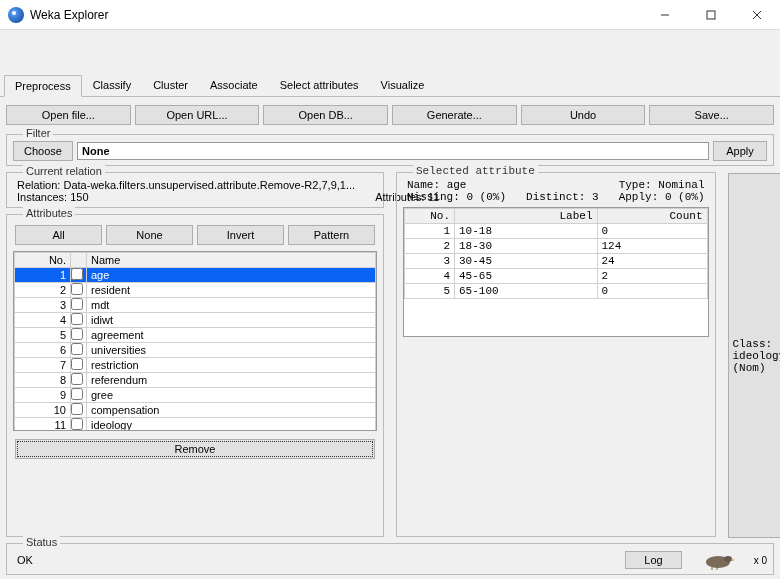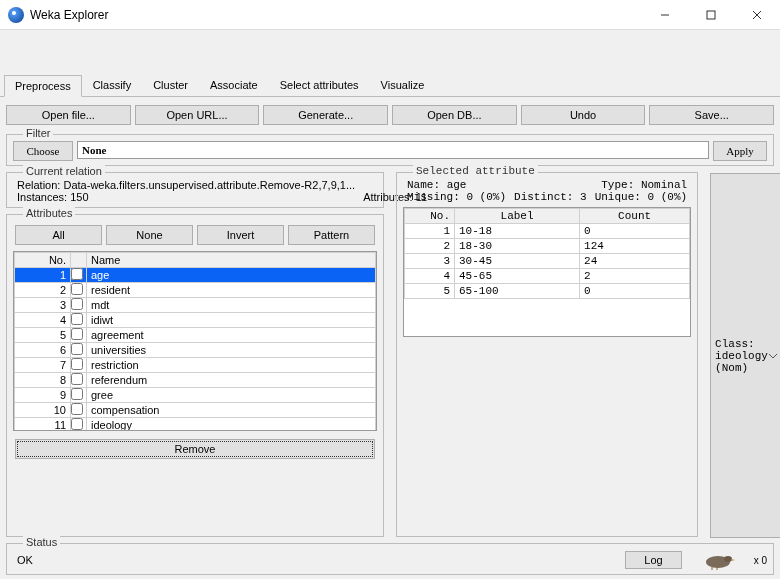--- a/index.html
+++ b/index.html
@@ -75,32 +75,32 @@
   }
   .group > .legend {
     position:absolute;
     top:-8px; left:16px;
     background:#f0f0f0;
     padding:0 3px;
     font-size:11px;
     color:#333;
   }
   
-  .filter-row { display:flex; gap:4px; align-items:flex-start;font-family:Liberation Serif, serif; }
+  .filter-row { display:flex; gap:4px; align-items:center; }
   .filter-row .btn { flex:0 0 60px; }
   .filter-input {
     flex:1; background:#fff; border:1px solid #999;
     padding:2px 4px; font-size:11px; font-weight:bold;
   }
   
   .columns { display:flex; flex:1; min-height:0; }
   .col-left { width:390px; display:flex; flex-direction:column; }
   .col-right { flex:1; display:flex; flex-direction:row;font-family:Liberation Mono, monospace; }
   
-  .info-grid { display:grid; grid-template-columns: 1fr 1fr; column-gap:8px; font-size:11px; padding:0 4px;}
+  .info-grid { display:grid; grid-template-columns: 1fr 1fr; column-gap:20px; font-size:11px; padding:0 4px;}
   .info-grid.three { grid-template-columns: 1fr 1fr 1fr; }
   .info-item { white-space:nowrap; }
   .attr-btns { display:flex; gap:4px; padding:4px 2px 6px; }
   .attr-btns .btn { flex:1; }
   
   .attr-table-wrap {
     background:#fff; border:1px solid #999;
     overflow:auto; height:180px;
   }
   table.attr-table { border-collapse:collapse; width:100%; font-size:11px; }
@@ -120,21 +120,21 @@
   }
   
   .sel-table-wrap {
     background:#fff; border:1px solid #999;
     height:130px; overflow:auto;
   }
   table.sel-table { border-collapse:collapse; width:100%; font-size:11px;}
   table.sel-table th, table.sel-table td {
     border:1px solid #d0d0d0; padding:1px 4px;
   }
-  table.sel-table th { background:#f0f0f0; font-weight:normal; text-align:center;}
+  table.sel-table th { background:#f0f0f0; font-weight:normal; text-align:right;}
   
   .class-row { display:flex; gap:4px; padding:4px 6px 2px; }
   .class-select {
     flex:1; background:#e1e1e1; border:1px solid #adadad;
     padding:2px 4px; font-size:11px; display:flex; justify-content:space-between; align-items:center;
   }
   
   .chart-area {
     flex:1; margin:2px 6px 0; background:#fff; border:none;
     position:relative; height:160px;
@@ -184,22 +184,22 @@
     <div class="tab">Classify</div>
     <div class="tab">Cluster</div>
     <div class="tab">Associate</div>
     <div class="tab">Select attributes</div>
     <div class="tab">Visualize</div>
   </div>
 
 <div class="toolbar-row">
   <div class="btn">Open file...</div>
   <div class="btn">Open URL...</div>
+  <div class="btn">Open DB...</div>
   <div class="btn">Generate...</div>
-  <div class="btn">Open DB...</div>
   <div class="btn">Undo</div>
   <div class="btn">Save...</div>
 </div>
 
 <div class="group">
   <div class="legend">Filter</div>
   <div class="filter-row">
     <div class="btn">Choose</div>
     <div class="filter-input">None</div>
     <div class="btn" style="flex:0 0 54px">Apply</div>
@@ -304,21 +304,21 @@
   <div class="col-right">
     <div class="group">
       <div class="legend">Selected attribute</div>
       <div class="info-grid">
         <div class="info-item"><span>Name:</span> <span>age</span></div>
         <div class="info-item" style="text-align:right"><span>Type:</span> <span>Nominal</span></div>
       </div>
       <div class="info-grid three">
         <div class="info-item"><span>Missing:</span> <span>0 (0%)</span></div>
         <div class="info-item" style=""><span>Distinct:</span> <span>3</span></div>
-        <div class="info-item" style="text-align:right"><span>Unique:</span> <span>0 (0%)</span></div>
+        <div class="info-item" style="text-align:right"><span>Apply:</span> <span>0 (0%)</span></div>
       </div>
       <div class="sel-table-wrap" style="margin-top:4px">
         <table class="sel-table">
           <thead>
               <tr>
             <th style="width:50px;text-align:right">No.</th>
             <th>Label</th>
             <th style="width:110px">Count</th>
           </tr>
             </thead>

